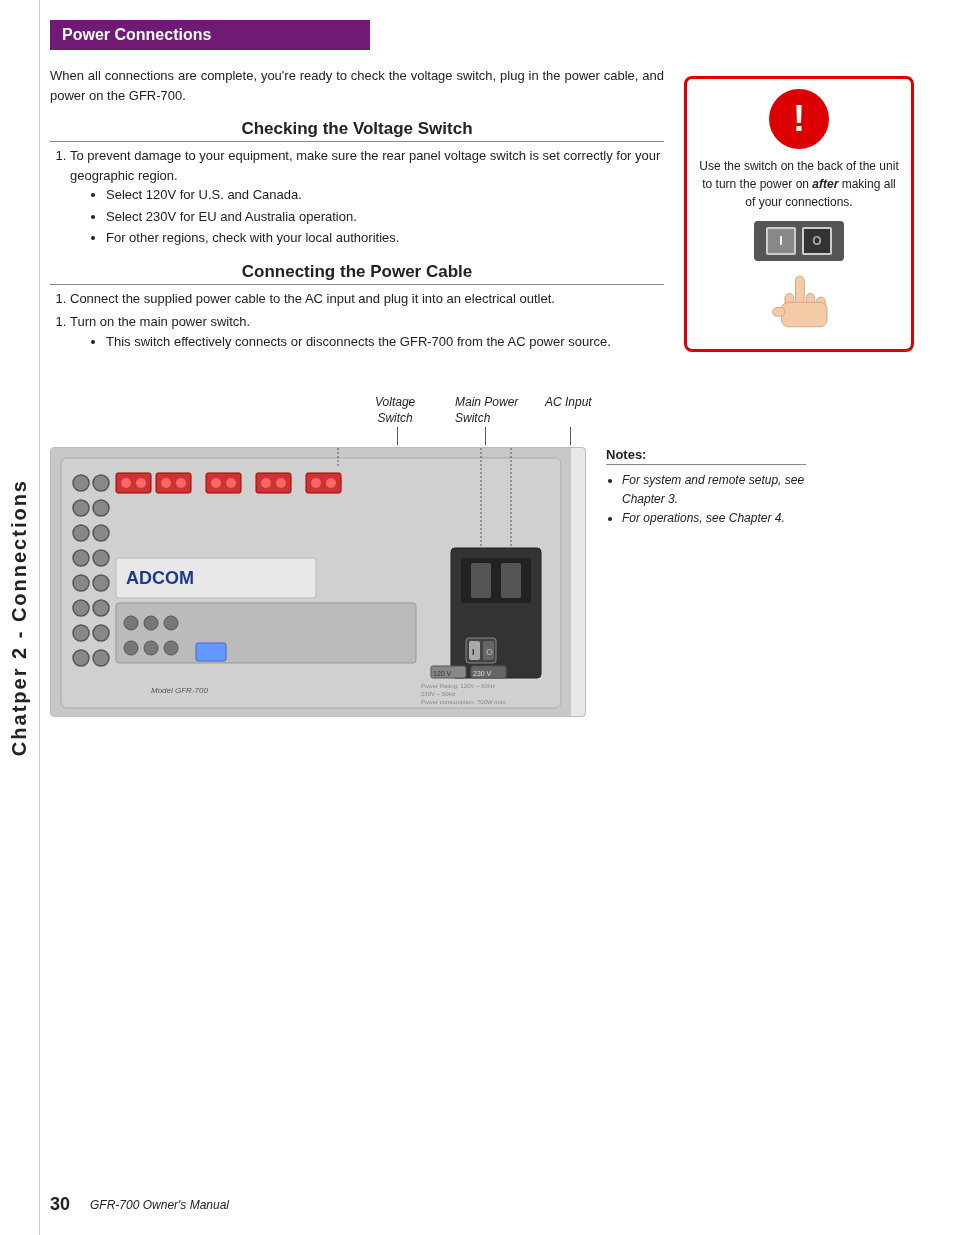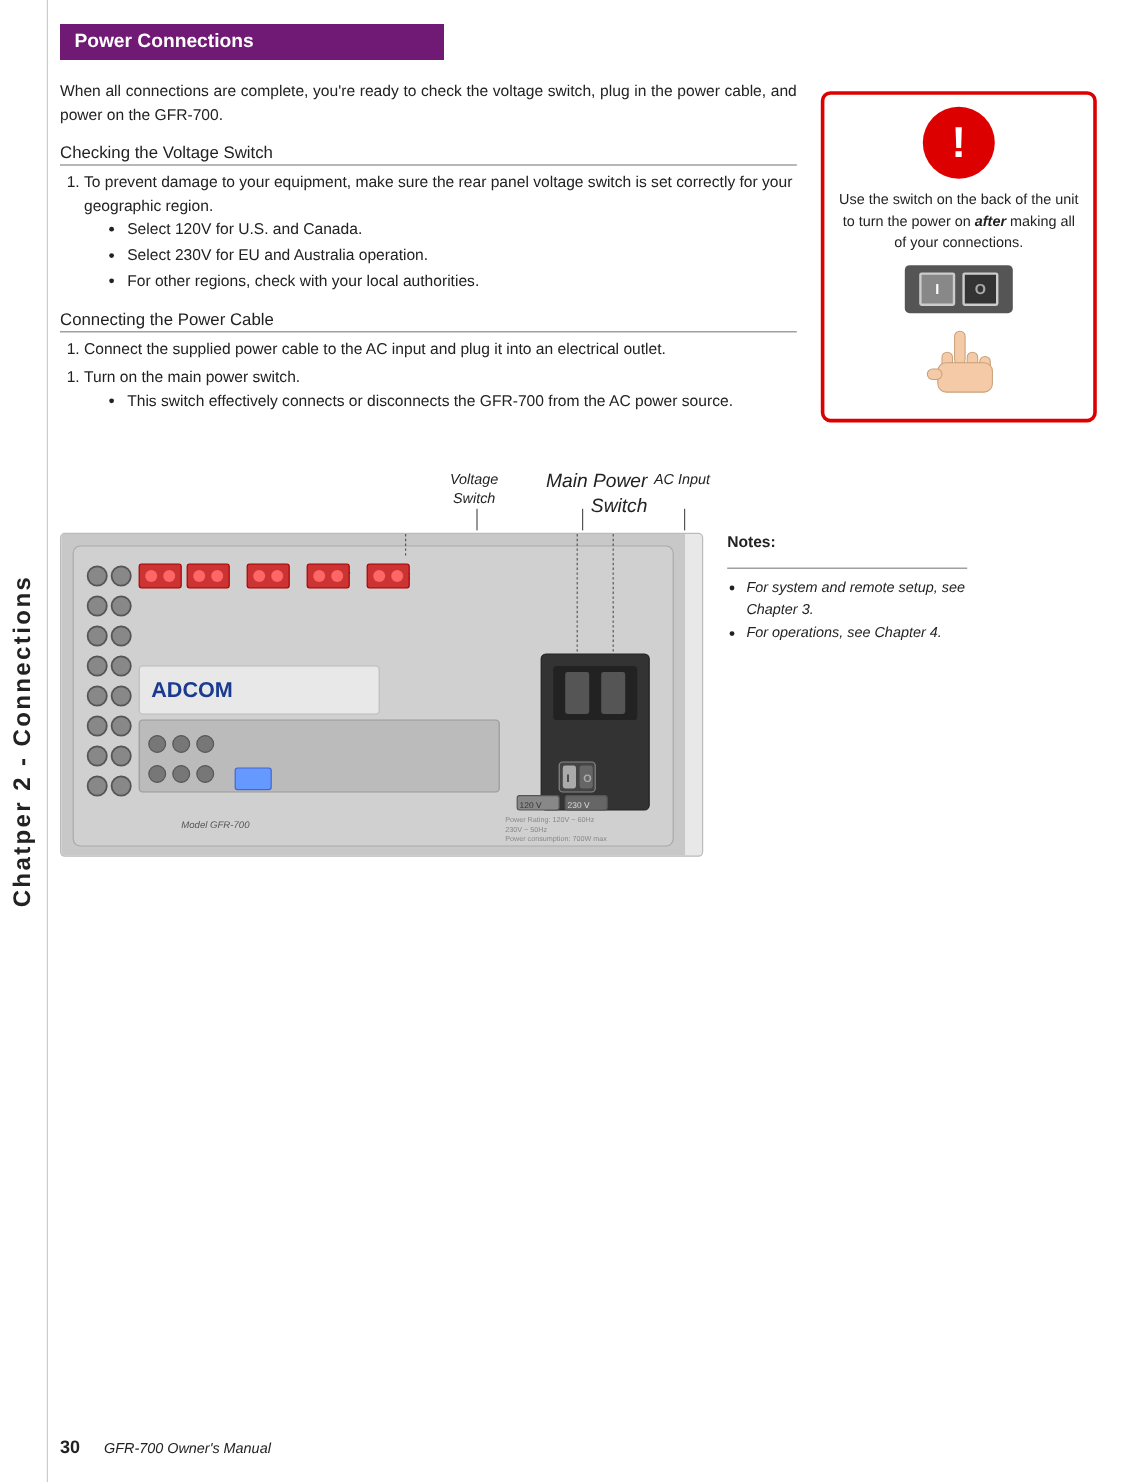--- a/index.html
+++ b/index.html
@@ -65,26 +65,27 @@
       flex: 1;
       min-width: 0;
     }
     .col-right {
       width: 250px;
       flex-shrink: 0;
     }
 
     
     .subheading {
-      font-weight: normal;
-      font-size: 14px;
+      font-weight: bold;
+      font-size: 17px;
       margin-top: 14px;
       margin-bottom: 4px;
       border-bottom: 1px solid #888;
       padding-bottom: 2px;
+      text-align: center;
     }
 
     p {
       font-size: 13px;
       line-height: 1.5;
       margin-bottom: 6px;
       text-align: justify;
     }
 
     ol {
@@ -171,42 +172,42 @@
     }
 
     
     .notes-section {
       width: 200px;
     }
     .notes-heading {
       font-weight: bold;
       font-size: 13px;
       border-bottom: 1px solid #888;
-      padding-bottom: 14px;
+      padding-bottom: 2px;
       margin-bottom: 6px;
     }
     .notes-list {
       list-style: disc;
       margin-left: 16px;
       font-size: 12px;
       font-style: italic;
       line-height: 1.6;
     }
 
     
     .page-footer {
       position: absolute;
       bottom: 20px;
       left: 50px;
       right: 20px;
       display: flex;
       align-items: center;
     }
     .page-number {
-      font-size: 15px;
+      font-size: 18px;
       font-weight: bold;
     }
     .footer-title {
       margin-left: 20px;
       font-size: 12px;
       font-style: italic;
     }
   </style>
 </head>
 <body>
@@ -291,21 +292,21 @@
     </div>
   </div>
 
   
   <div class="diagram-section">
 
     <div style="position: relative; height: 50px; margin-left: 60px; margin-bottom: 2px;">
       <div style="position:absolute; left: 265px; top:0; text-align:center; font-size:12px; font-style:italic; line-height:1.3;">
         <span>Voltage<br>Switch</span>
       </div>
-      <div style="position:absolute; left: 345px; top:0; text-align:right; font-size:16px; font-style:italic; line-height:1.3;">
+      <div style="position:absolute; left: 345px; top:0; text-align:left; font-size:12px; font-style:italic; line-height:1.3;">
         <span>Main Power<br>Switch</span>
       </div>
       <div style="position:absolute; left: 435px; top:0; text-align:center; font-size:12px; font-style:italic; line-height:1.3;">
         <span>AC Input</span>
       </div>
 
       <div style="position:absolute; left:287px; top:32px; width:1px; height:18px; background:#555;"></div>
       <div style="position:absolute; left:375px; top:32px; width:1px; height:18px; background:#555;"></div>
       <div style="position:absolute; left:460px; top:32px; width:1px; height:18px; background:#555;"></div>
     </div>

